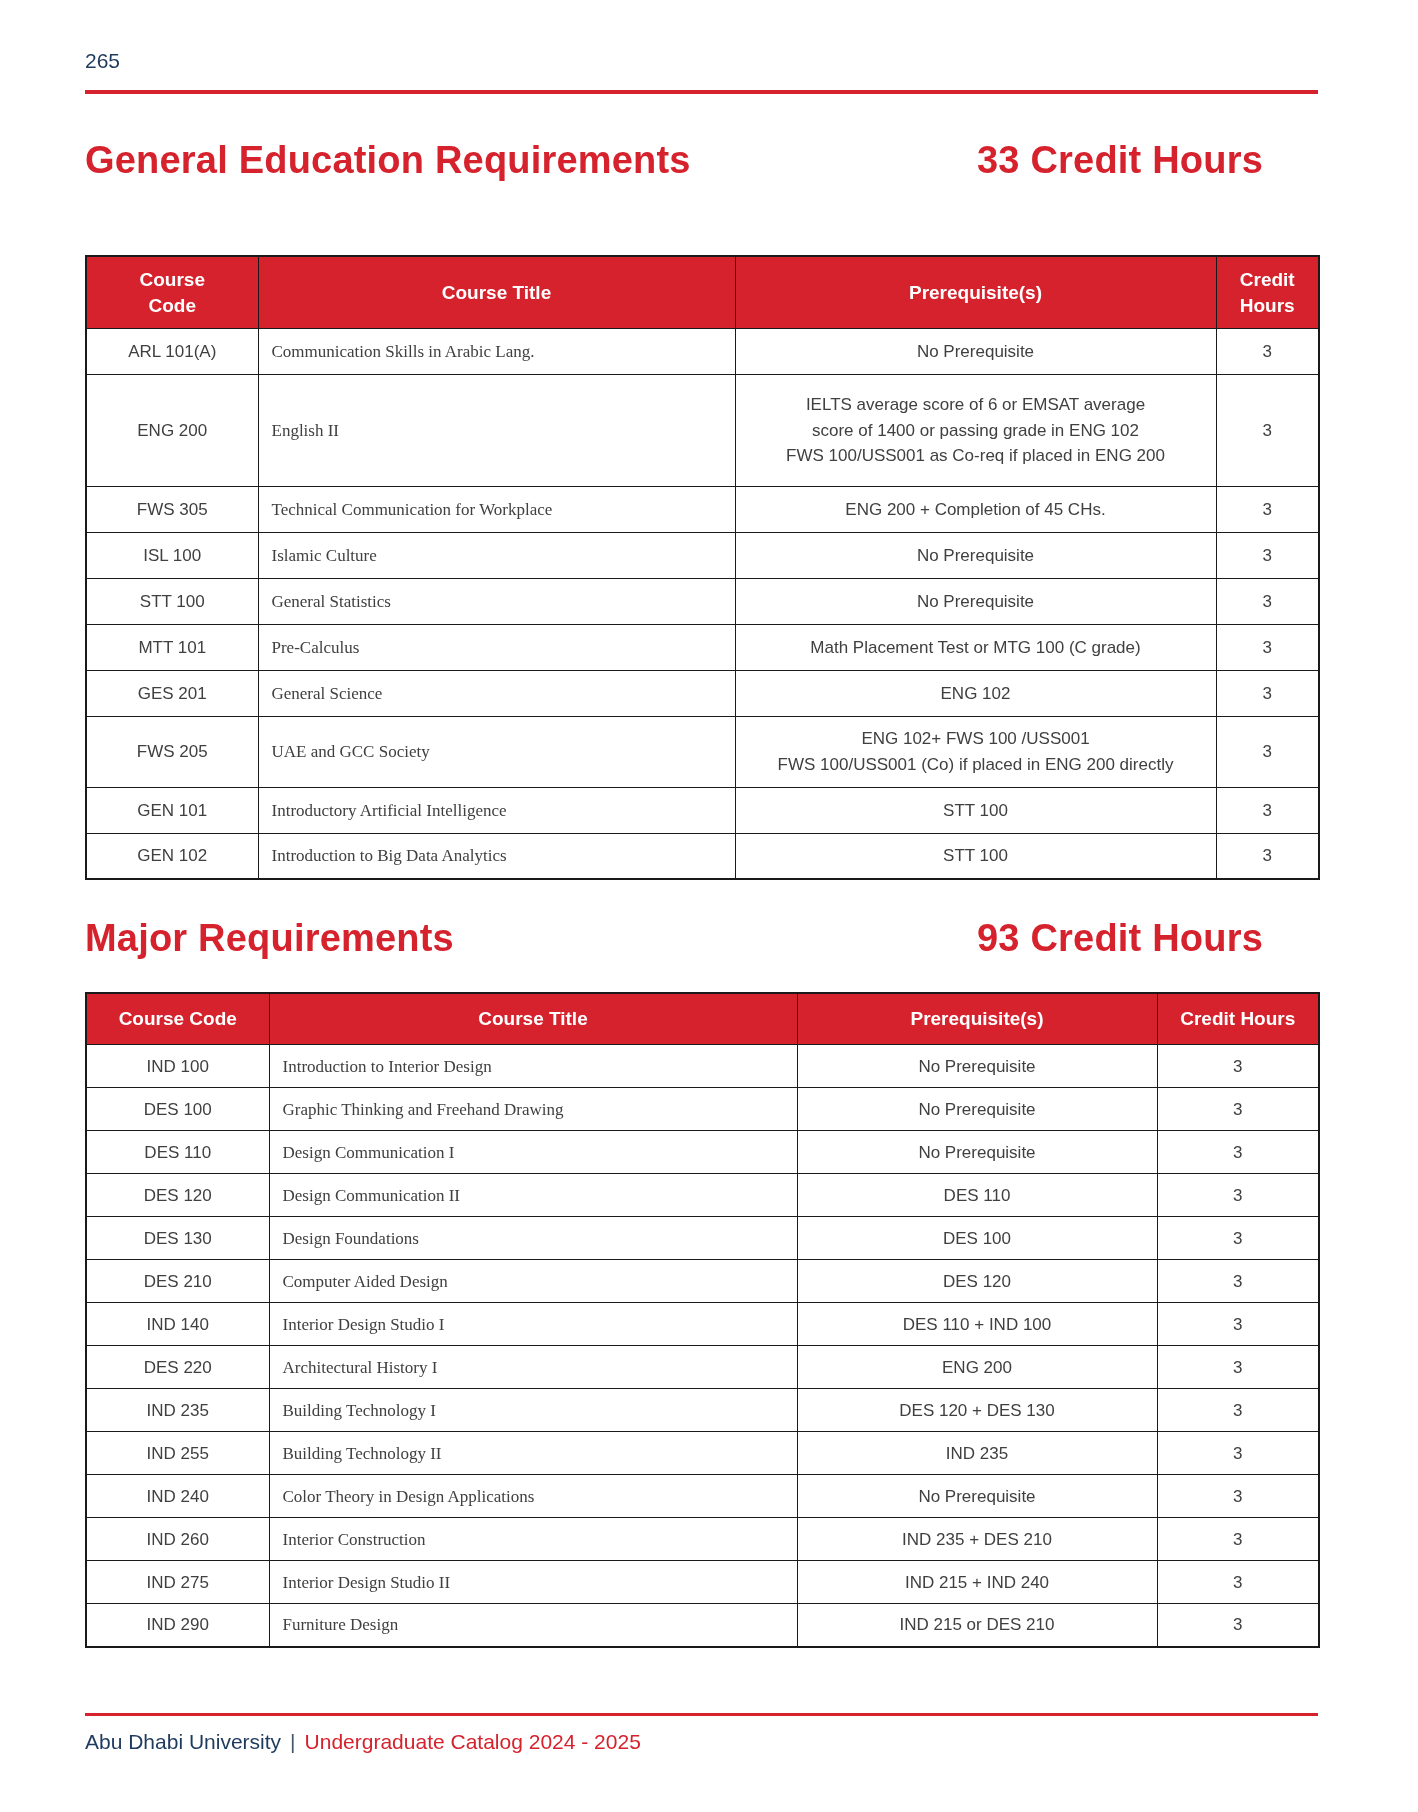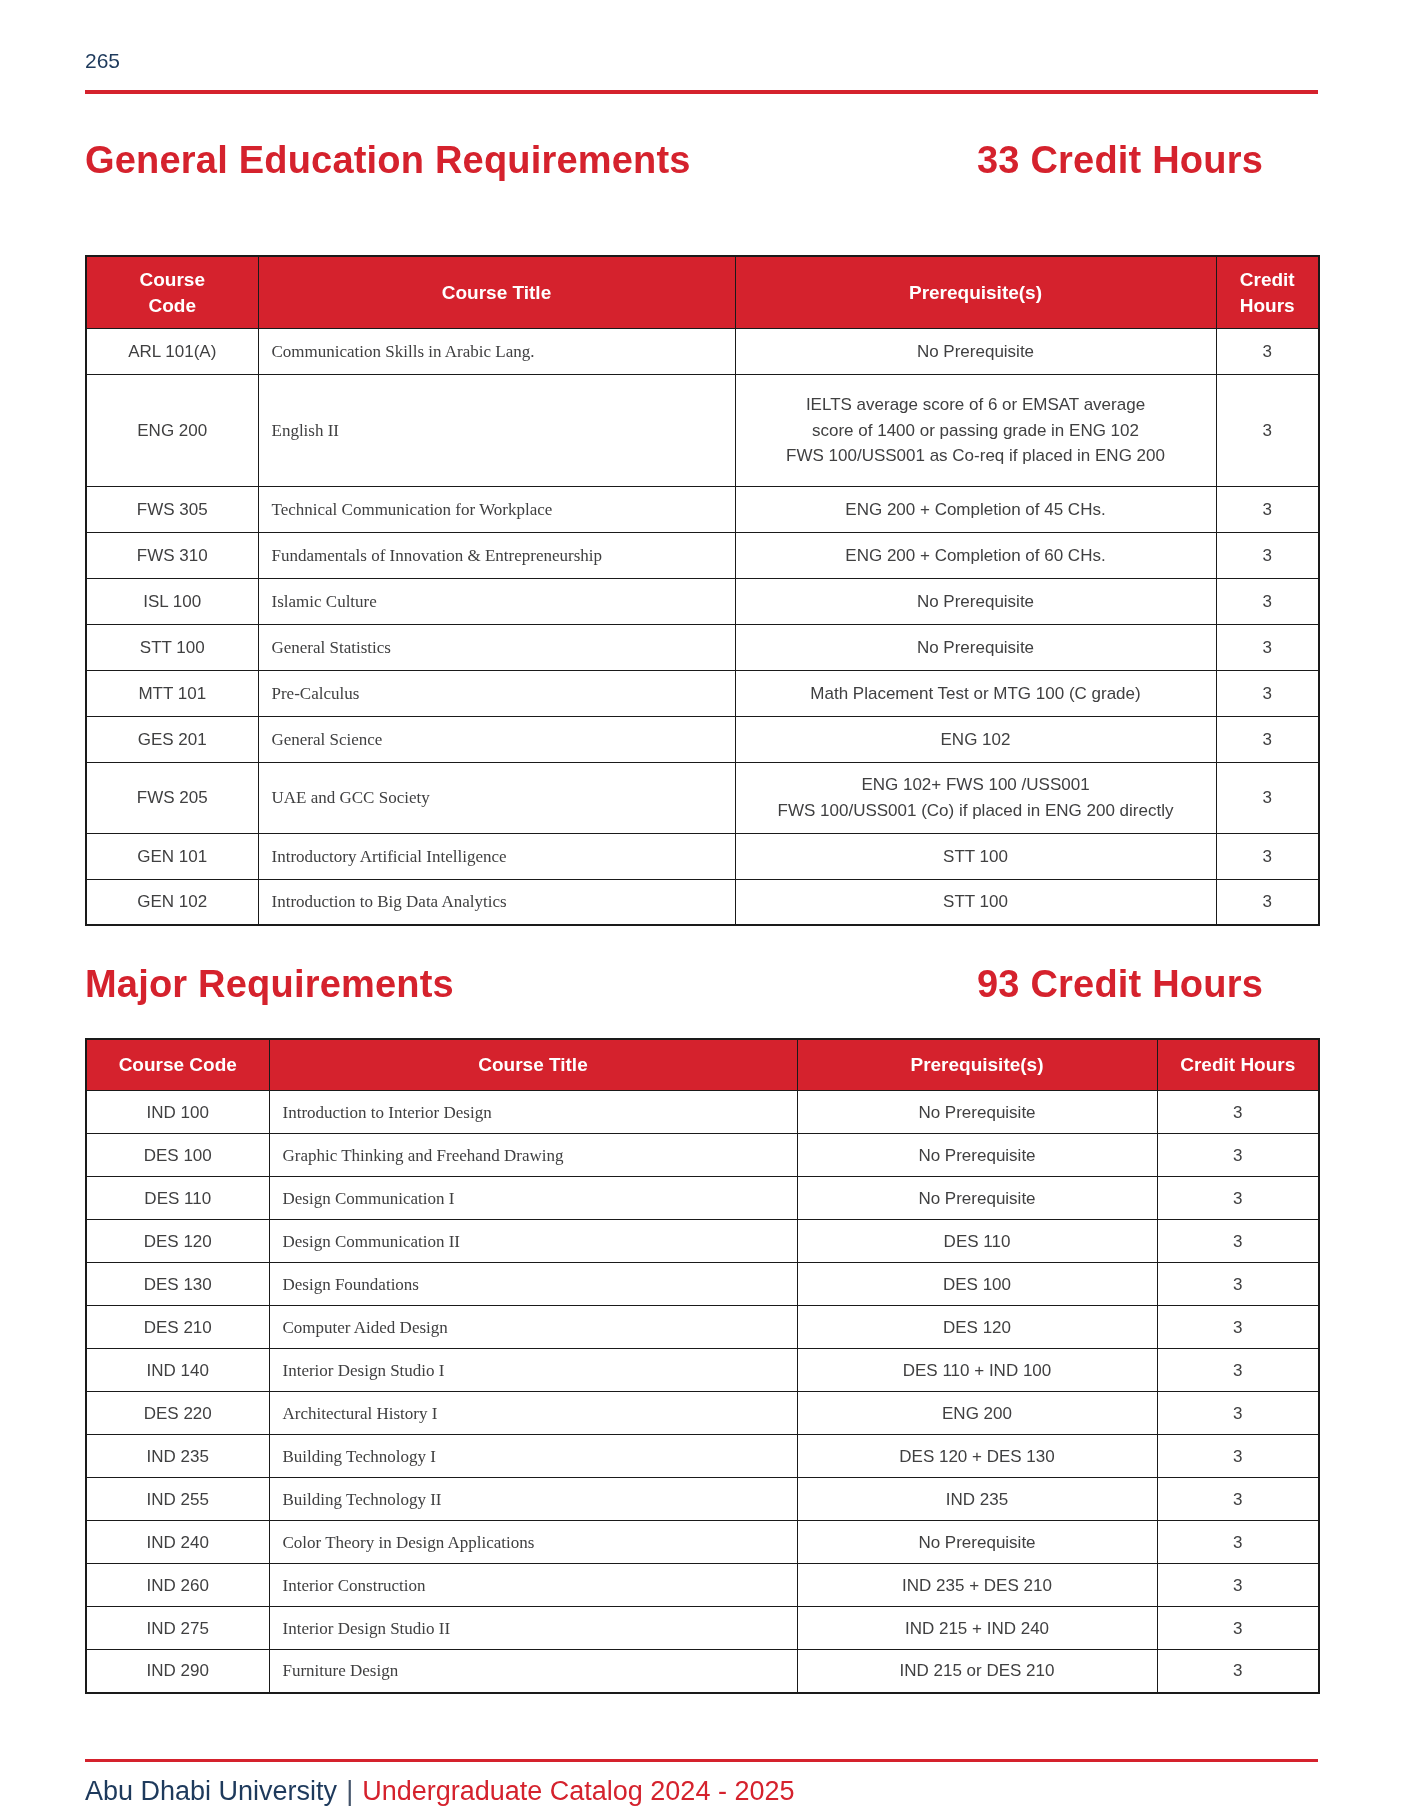--- a/index.html
+++ b/index.html
@@ -62,21 +62,21 @@
     text-align: center;
   }
   .course-table td.title-cell { text-align: left; padding-left: 13px; font-family: Liberation Serif, serif; }
 
   .footer-rule {
     margin-top: 65px;
     height: 3px; background: #d5222d;
   }
   .page-footer {
     margin-top: 13px;
-    font-size: 27px; line-height: 1.2;
+    font-size: 21px; line-height: 1.2;
   }
   .page-footer .uni { color: #1e3a5c; }
   .page-footer .sep { color: #44546a; margin: 0 9px; }
   .page-footer .cat { color: #d5222d; }
 </style>
 </head>
 <body>
 
 <div class="content">
   <div class="page-number">265</div>
@@ -118,26 +118,20 @@
 FWS 100/USS001 as Co-req if placed in ENG 200</td>
             <td>3</td>
           </tr>
           <tr style="height: 46px;">
             <td>FWS 305</td>
             <td class="title-cell">Technical Communication for Workplace</td>
             <td>ENG 200 + Completion of 45 CHs.</td>
             <td>3</td>
           </tr>
           <tr style="height: 46px;">
-            <td>FWS 310</td>
-            <td class="title-cell">Fundamentals of Innovation &amp; Entrepreneurship</td>
-            <td>ENG 200 + Completion of 60 CHs.</td>
-            <td>3</td>
-          </tr>
-          <tr style="height: 46px;">
             <td>ISL 100</td>
             <td class="title-cell">Islamic Culture</td>
             <td>No Prerequisite</td>
             <td>3</td>
           </tr>
           <tr style="height: 46px;">
             <td>STT 100</td>
             <td class="title-cell">General Statistics</td>
             <td>No Prerequisite</td>
             <td>3</td>

